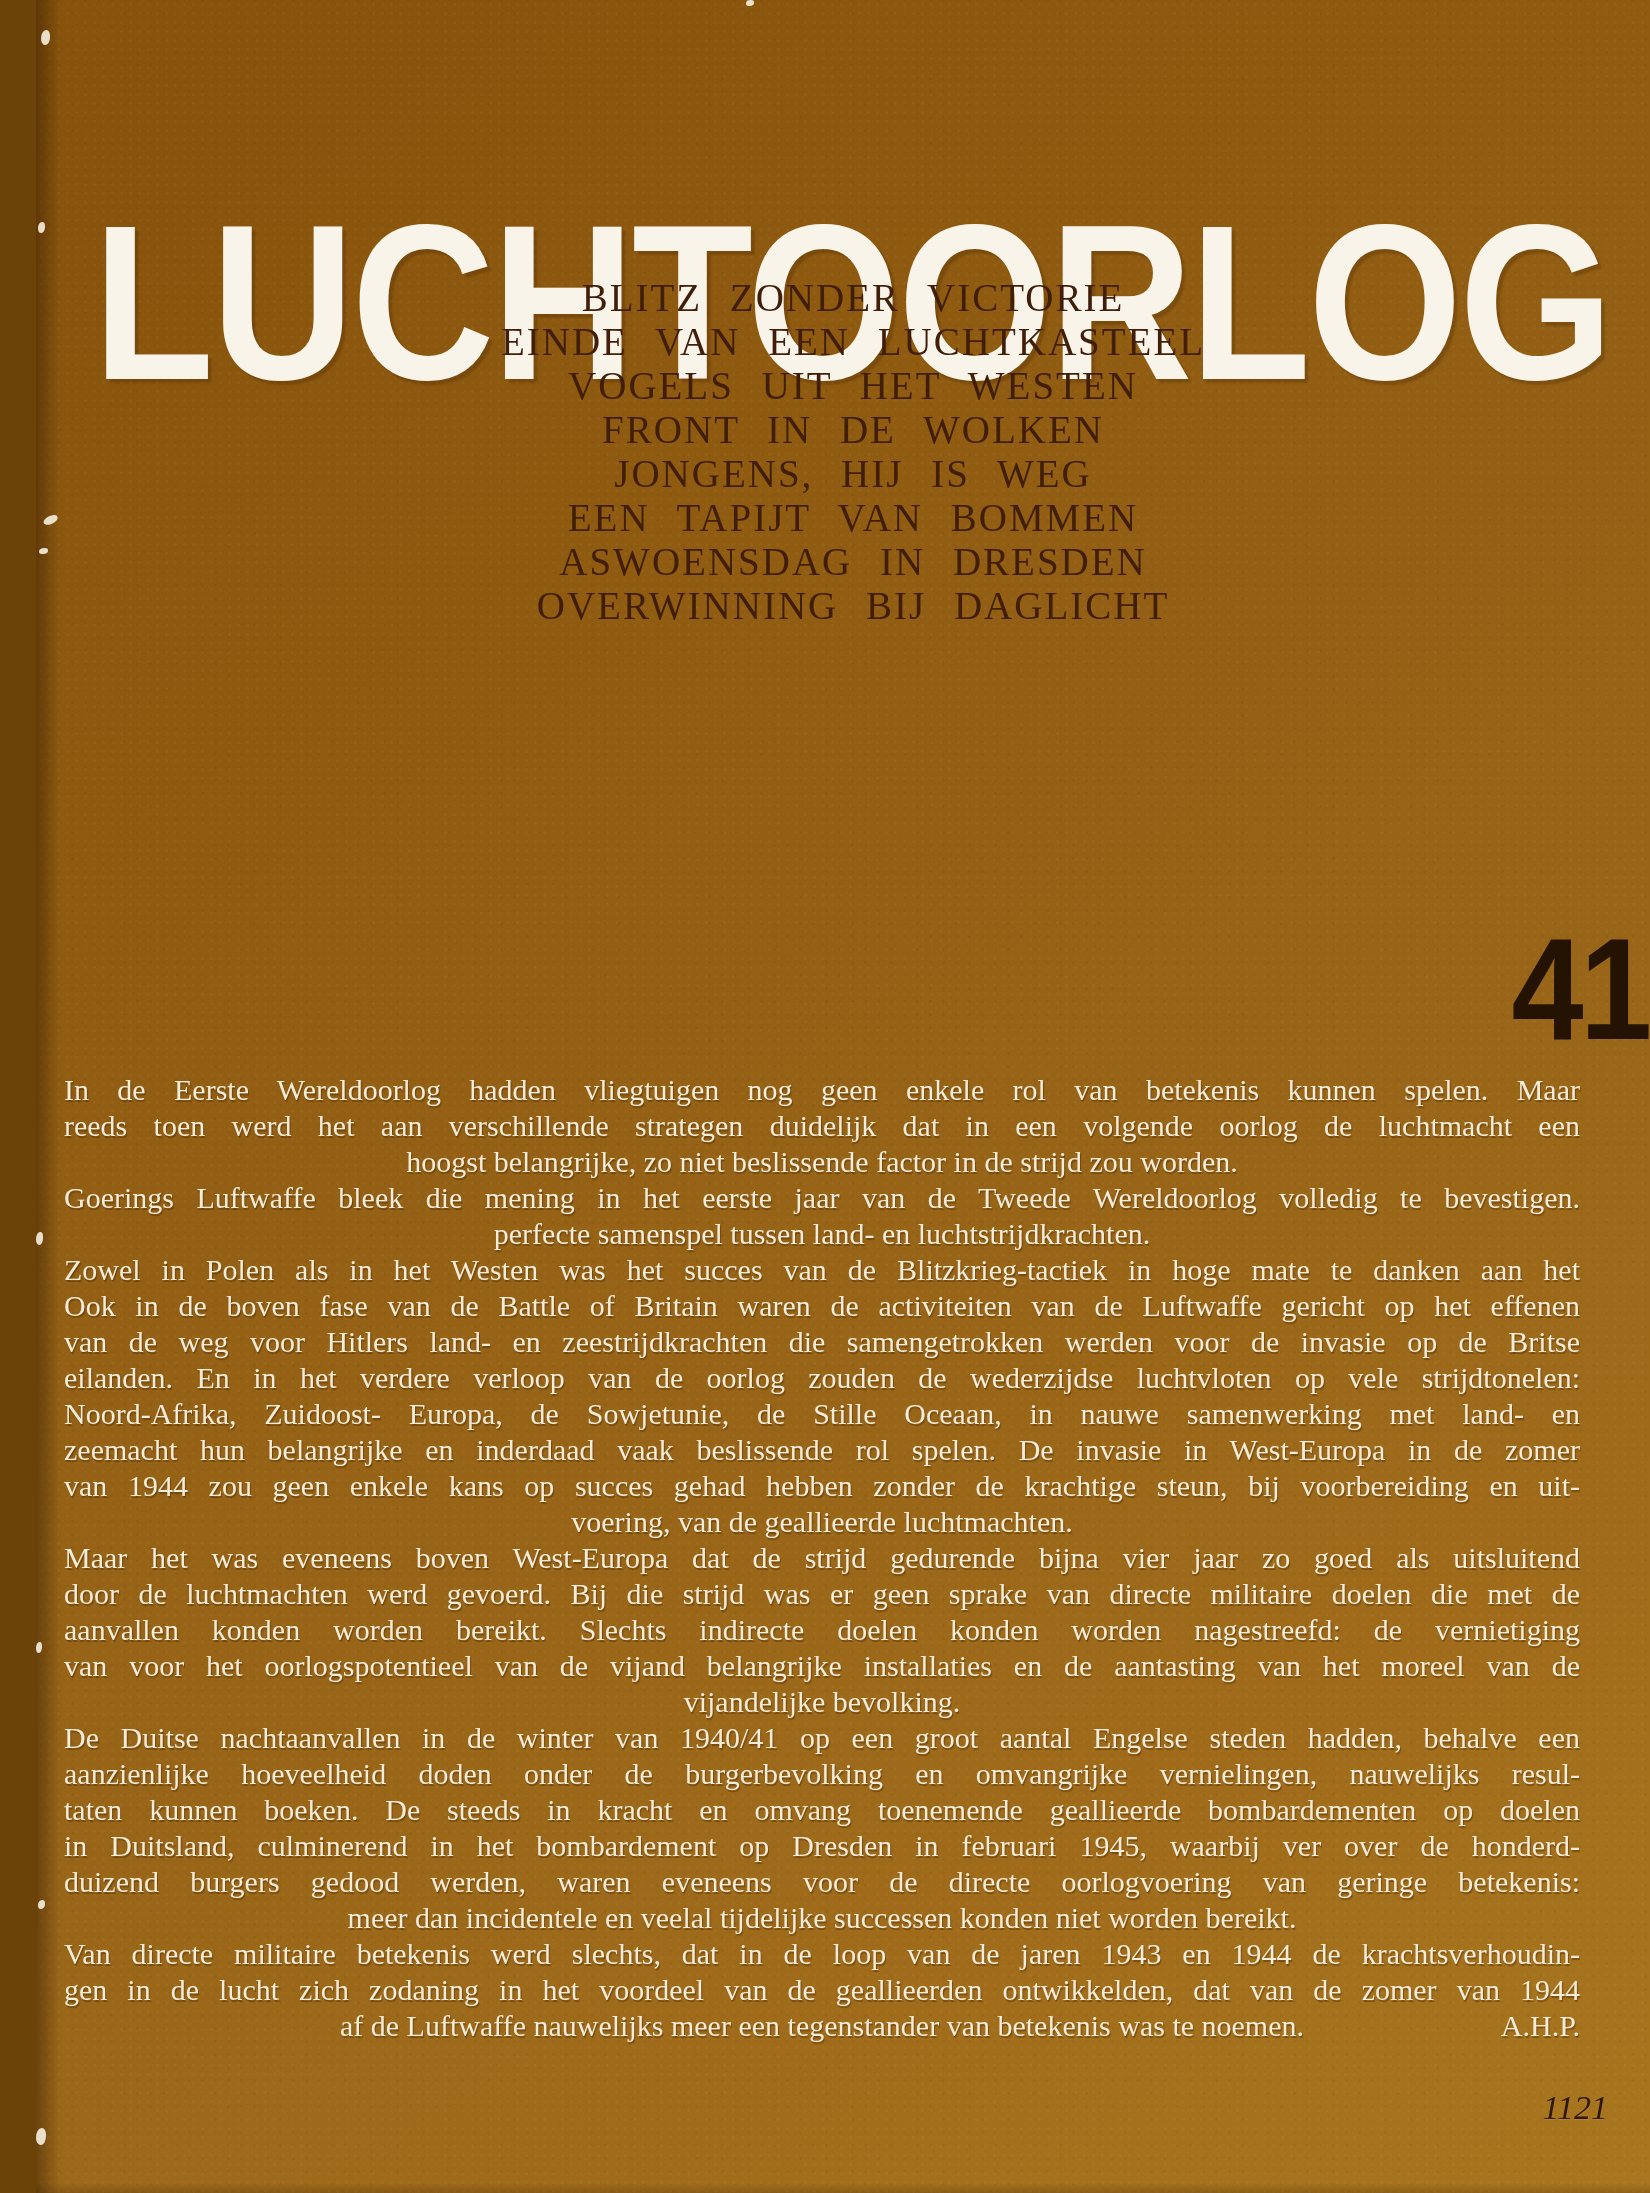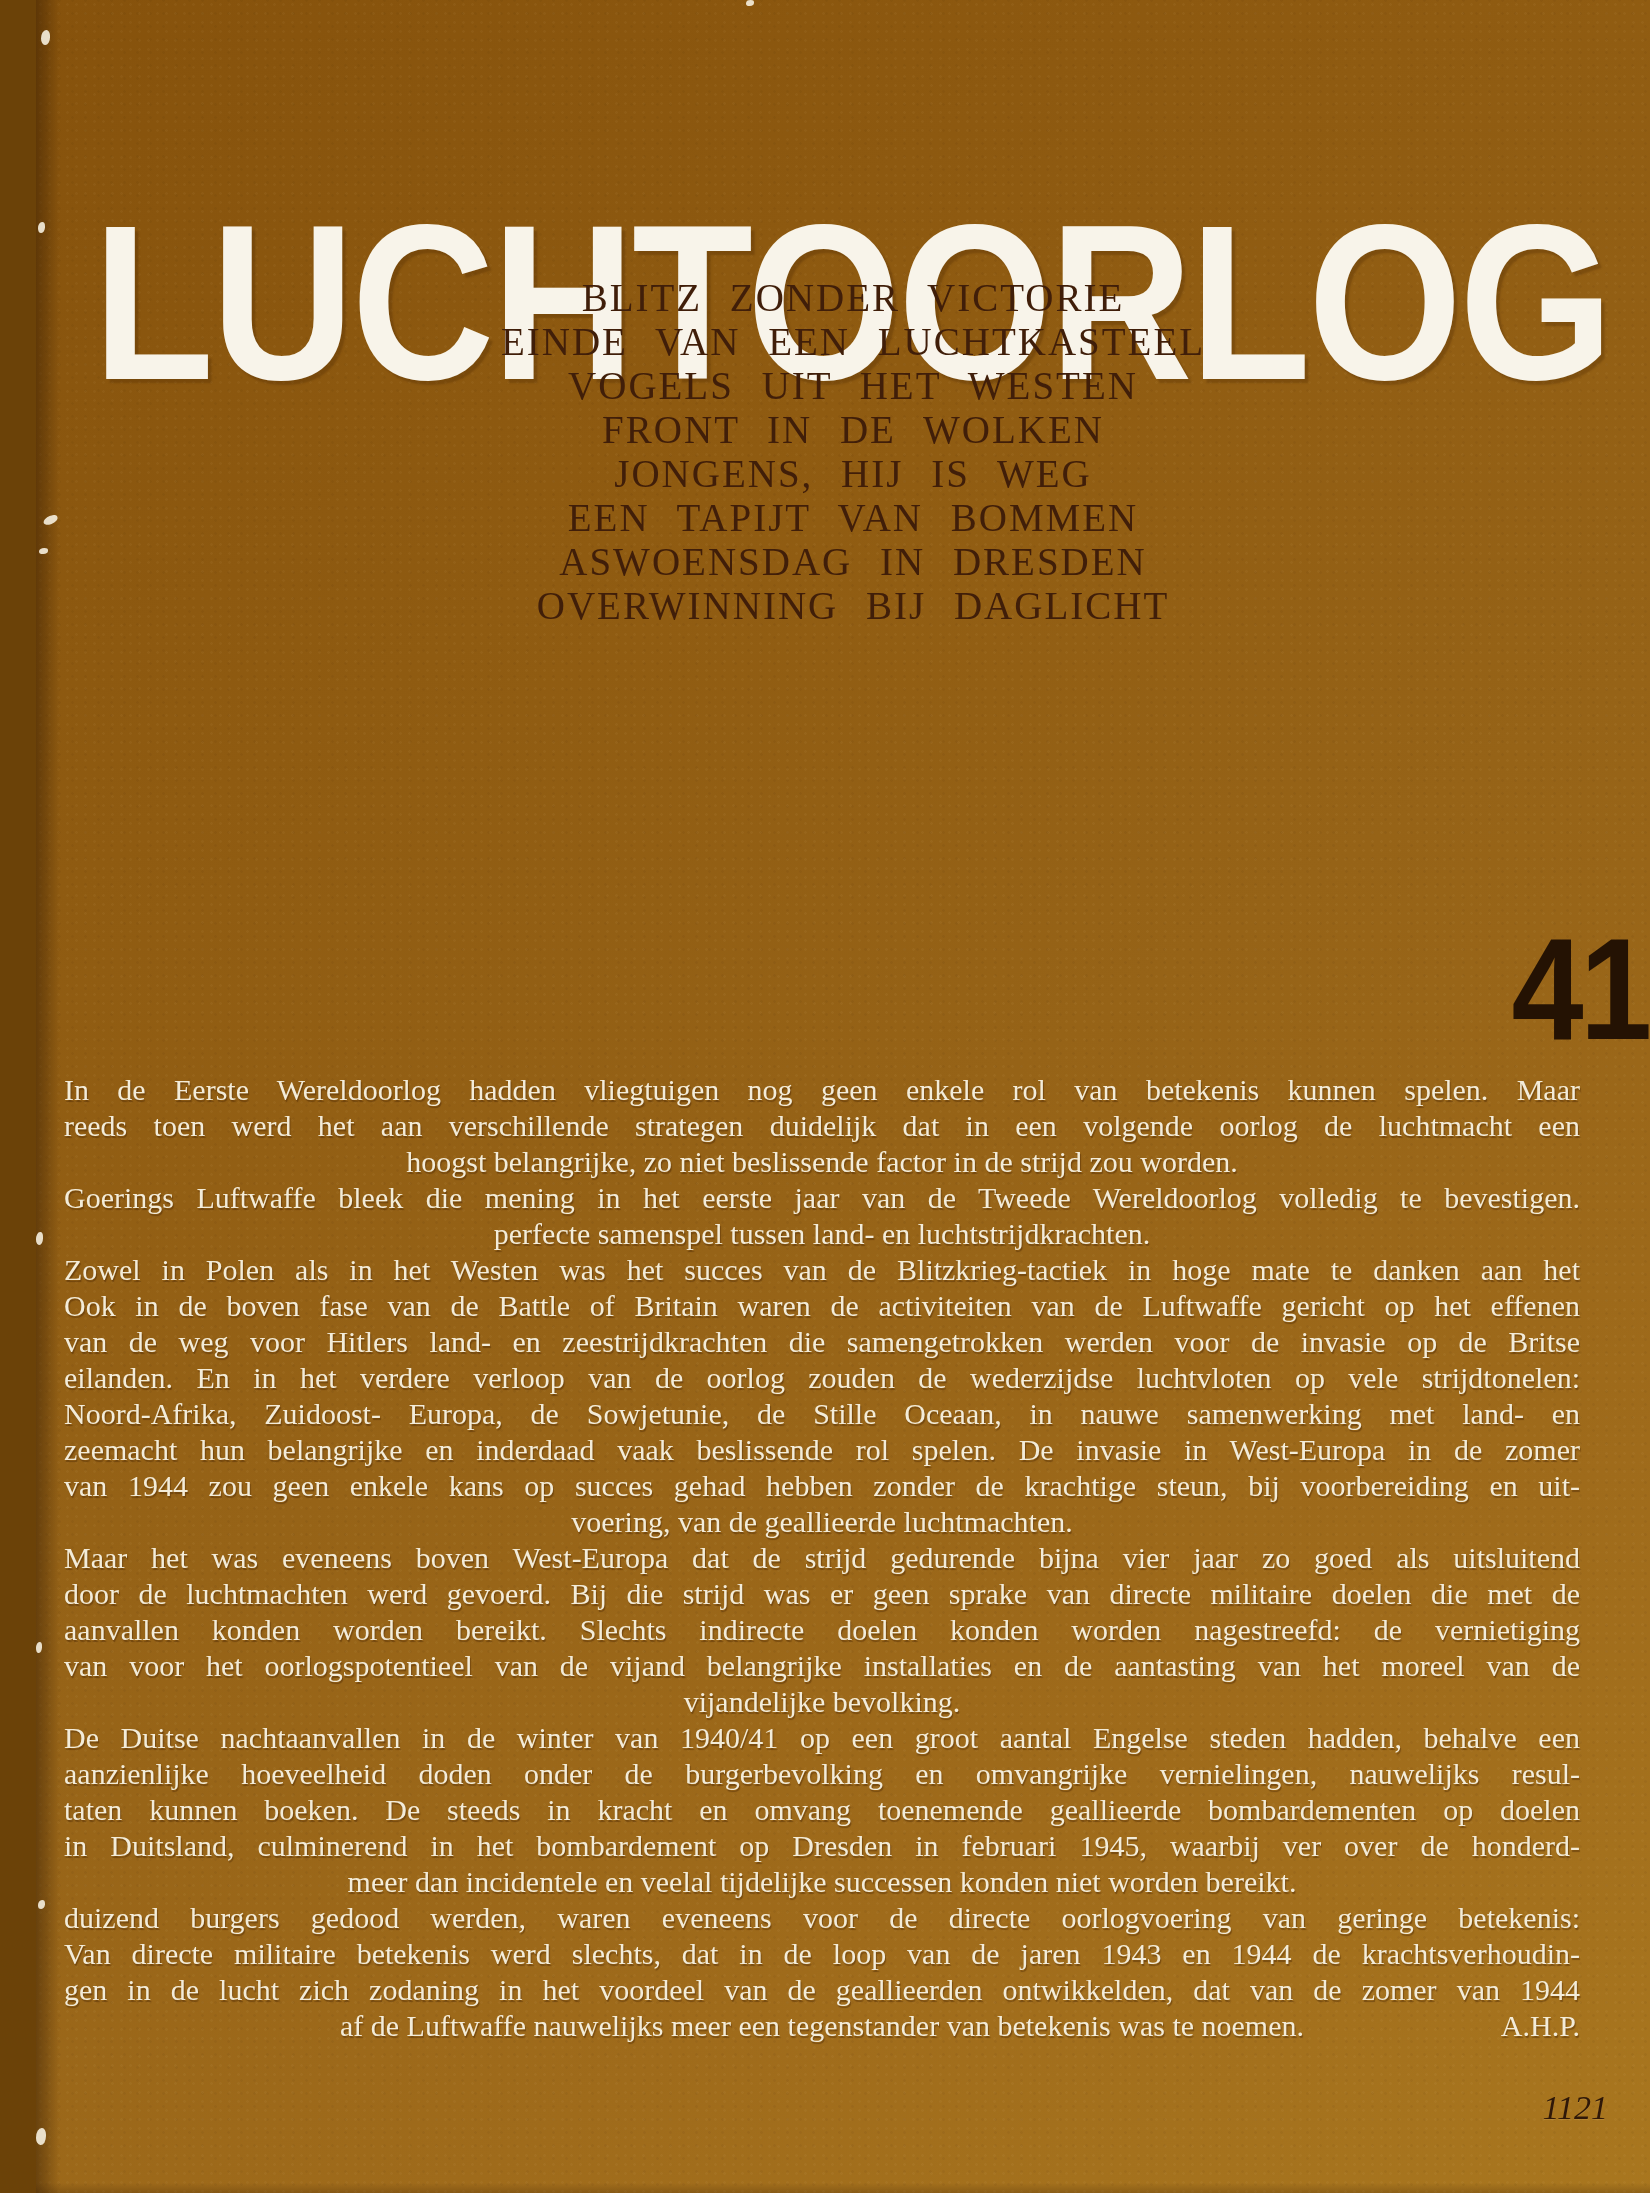--- a/index.html
+++ b/index.html
@@ -124,22 +124,22 @@
       <div class="bl"><span>voering, van de geallieerde luchtmachten.</span></div>
       <div class="bl jl"><span>Maar het was eveneens boven West-Europa dat de strijd gedurende bijna vier jaar zo goed als uitsluitend</span></div>
       <div class="bl jl"><span>door de luchtmachten werd gevoerd. Bij die strijd was er geen sprake van directe militaire doelen die met de</span></div>
       <div class="bl jl"><span>aanvallen konden worden bereikt. Slechts indirecte doelen konden worden nagestreefd: de vernietiging</span></div>
       <div class="bl jl"><span>van voor het oorlogspotentieel van de vijand belangrijke installaties en de aantasting van het moreel van de</span></div>
       <div class="bl"><span>vijandelijke bevolking.</span></div>
       <div class="bl jl"><span>De Duitse nachtaanvallen in de winter van 1940/41 op een groot aantal Engelse steden hadden, behalve een</span></div>
       <div class="bl jl"><span>aanzienlijke hoeveelheid doden onder de burgerbevolking en omvangrijke vernielingen, nauwelijks resul-</span></div>
       <div class="bl jl"><span>taten kunnen boeken. De steeds in kracht en omvang toenemende geallieerde bombardementen op doelen</span></div>
       <div class="bl jl"><span>in Duitsland, culminerend in het bombardement op Dresden in februari 1945, waarbij ver over de honderd-</span></div>
+      <div class="bl jl"><span>duizend burgers gedood werden, waren eveneens voor de directe oorlogvoering van geringe betekenis:</span></div>
       <div class="bl"><span>meer dan incidentele en veelal tijdelijke successen konden niet worden bereikt.</span></div>
-      <div class="bl jl"><span>duizend burgers gedood werden, waren eveneens voor de directe oorlogvoering van geringe betekenis:</span></div>
       <div class="bl jl"><span>Van directe militaire betekenis werd slechts, dat in de loop van de jaren 1943 en 1944 de krachtsverhoudin-</span></div>
       <div class="bl jl"><span>gen in de lucht zich zodaning in het voordeel van de geallieerden ontwikkelden, dat van de zomer van 1944</span></div>
       <div class="bl"><span>af de </span><span class="it">Luftwaffe</span><span> nauwelijks meer een tegenstander van betekenis was te noemen.</span><span class="flush-right">A.H.P.</span></div>
     </div>
 
   <div class="pagenum">1121</div>
 
 </div>
 
 </body></html>

